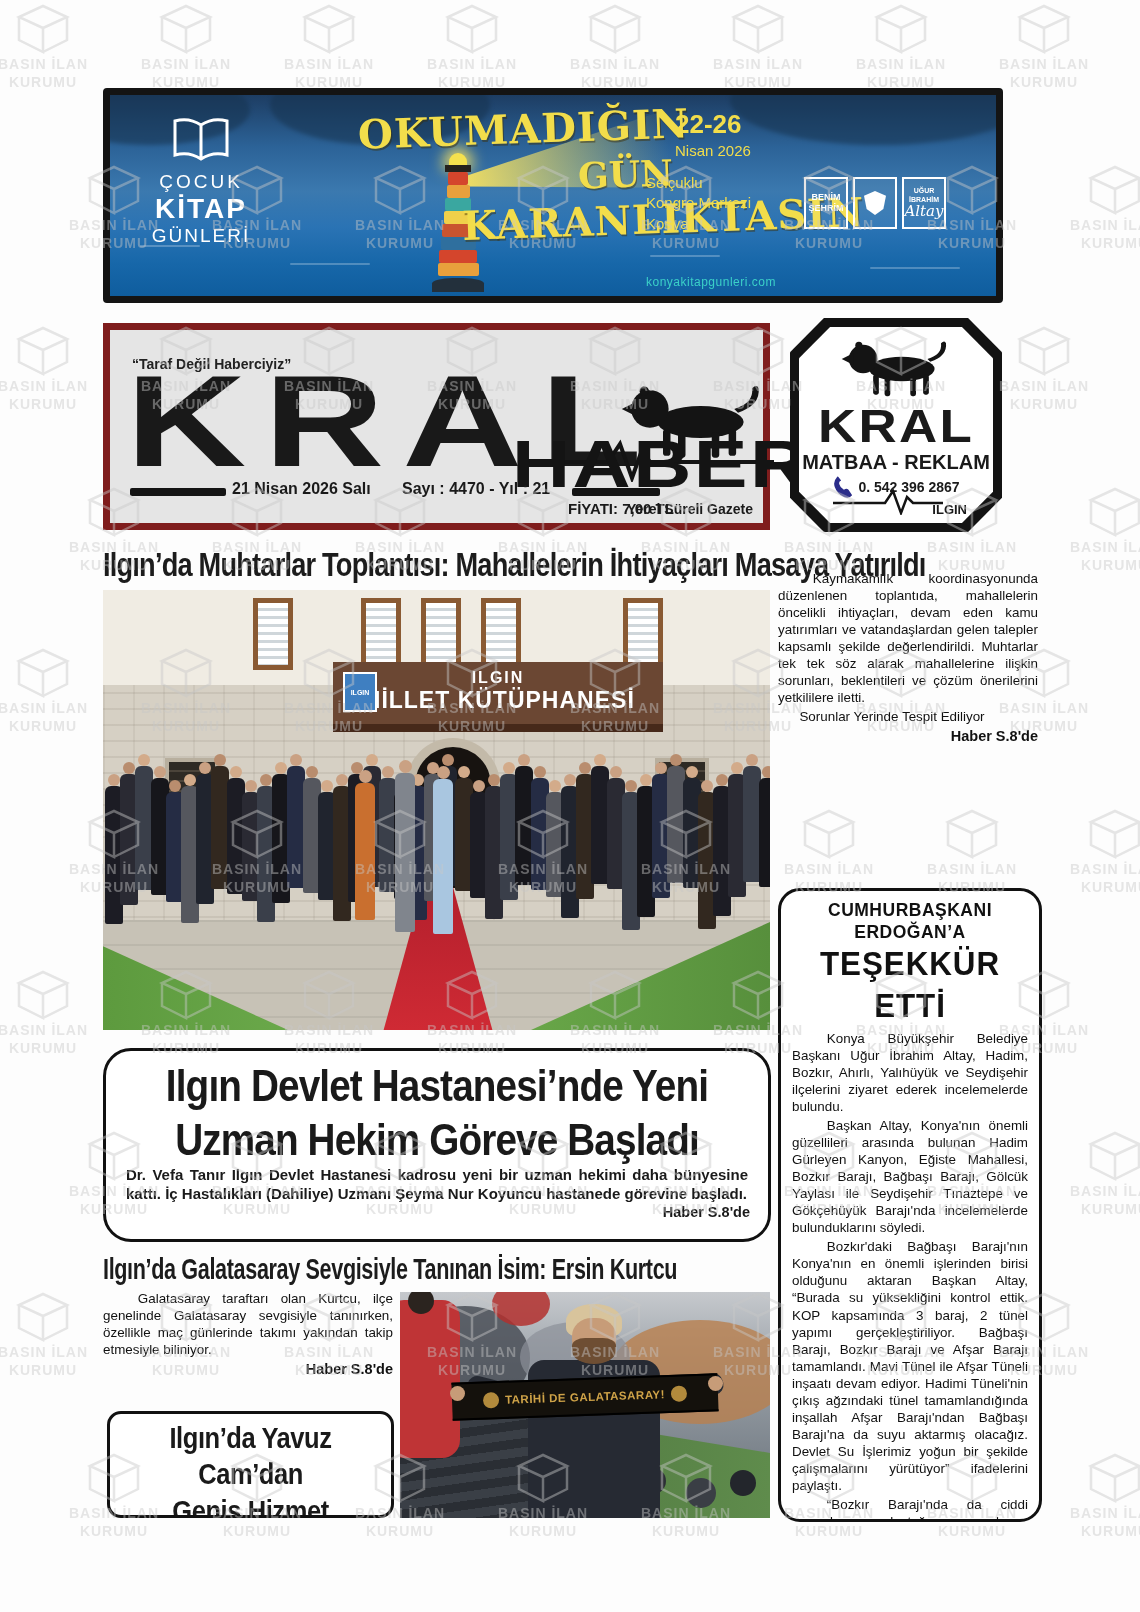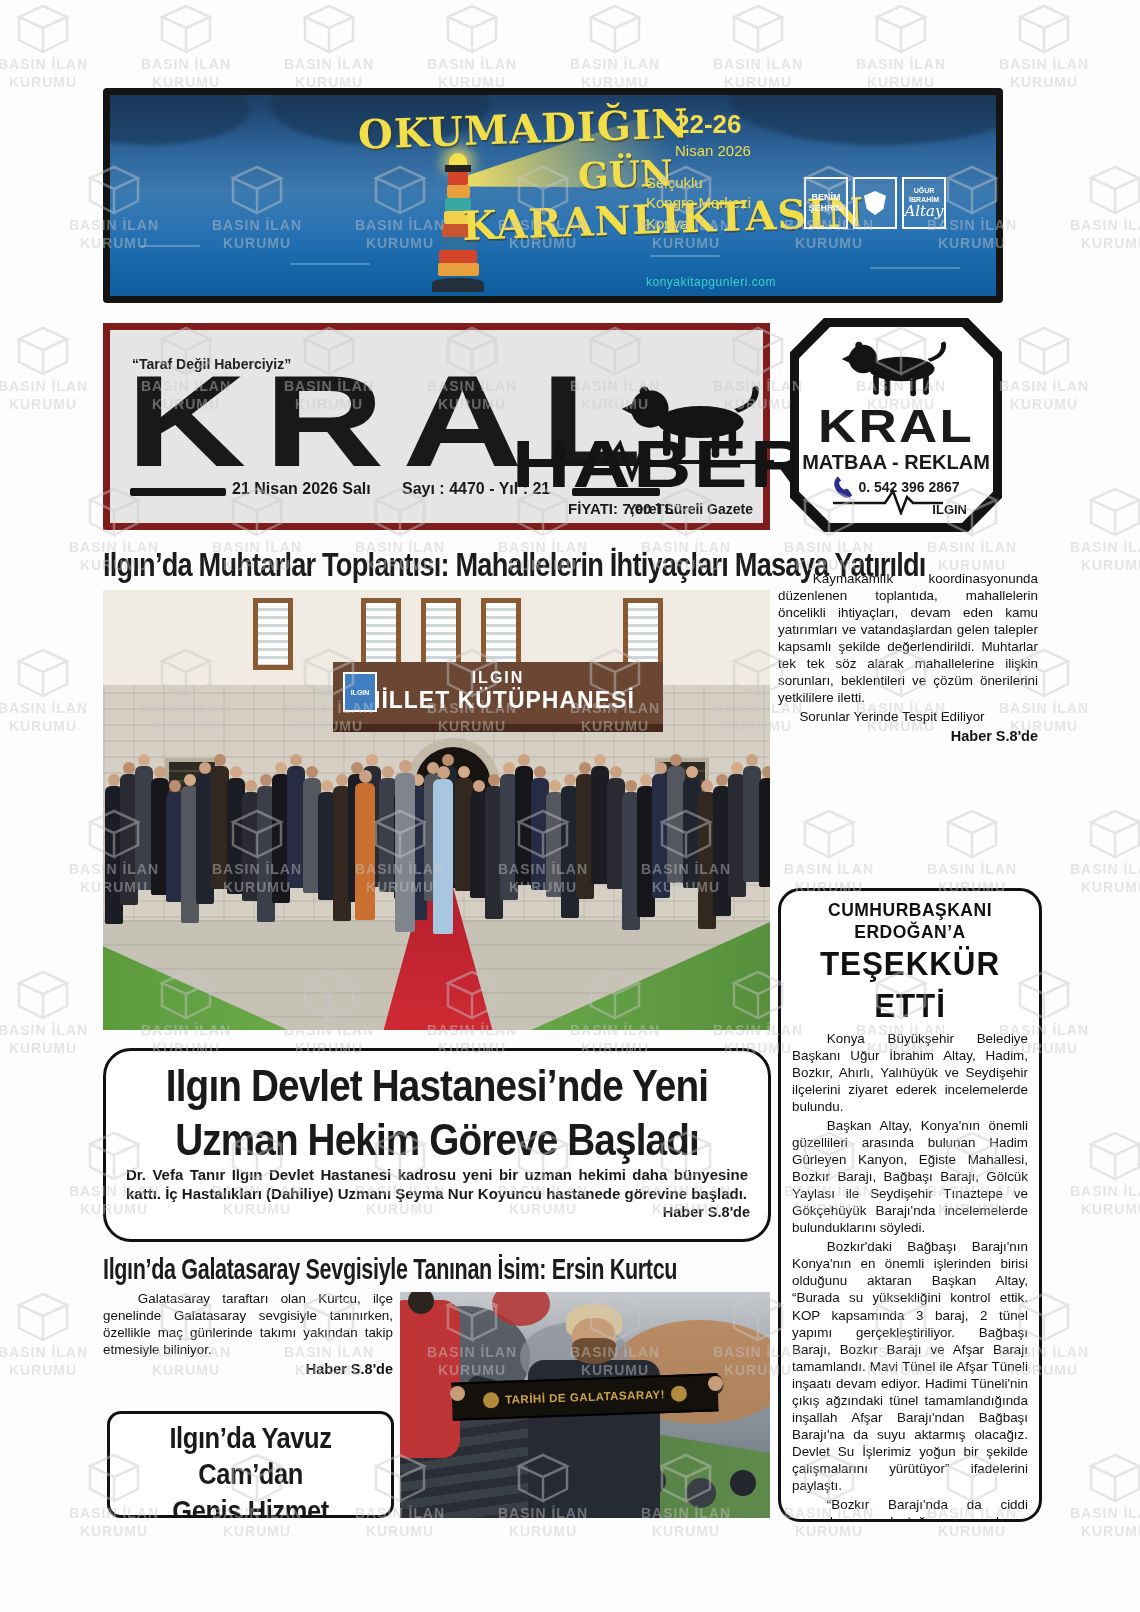--- a/index.html
+++ b/index.html
@@ -158,20 +158,28 @@
 
   <div id="banner">
     <div class="cloud" style="left:160px;top:-30px;width:220px;height:80px"></div>
     <div class="cloud" style="left:620px;top:-40px;width:300px;height:90px"></div>
     <div class="cloud" style="left:-60px;top:-20px;width:200px;height:70px"></div>
     <div class="wave" style="left:30px;top:150px;width:60px"></div>
     <div class="wave" style="left:180px;top:168px;width:80px"></div>
     <div class="wave" style="left:540px;top:160px;width:70px"></div>
     <div class="wave" style="left:760px;top:172px;width:90px"></div>
 
+    <div id="brand">
+      <svg width="64" height="46" viewBox="0 0 64 46">
+        <path d="M32,8 Q20,0 6,4 L6,38 Q20,34 32,42 Q44,34 58,38 L58,4 Q44,0 32,8 Z M32,8 L32,42" fill="none" stroke="#fff" stroke-width="3"></path>
+      </svg>
+      <div class="brand1">ÇOCUK</div>
+      <div class="brand2">KİTAP</div>
+      <div class="brand3">GÜNLERİ</div>
+    </div>
 
     <div id="beam"></div>
     <div id="lighthouse">
       <div class="lh-dome"></div>
       <div class="lh-gallery"></div>
     <div class="lh-block" style="width: 20px; height: 13px; background: rgb(212, 69, 44);"></div>
         <div class="lh-block" style="width: 23px; height: 13px; background: rgb(232, 160, 60);"></div>
         <div class="lh-block" style="width: 26px; height: 13px; background: rgb(58, 167, 160);"></div>
         <div class="lh-block" style="width: 29px; height: 13px; background: rgb(240, 208, 74);"></div>
         <div class="lh-block" style="width: 32px; height: 13px; background: rgb(201, 84, 47);"></div>

